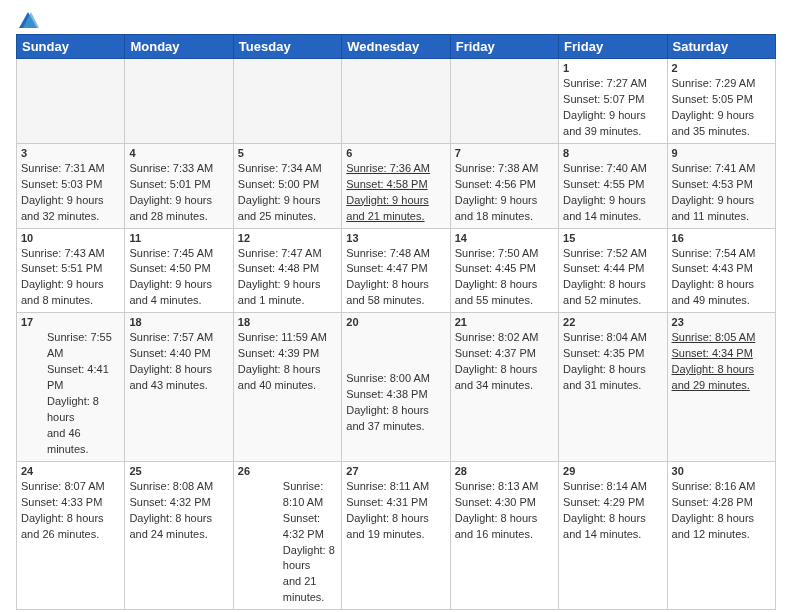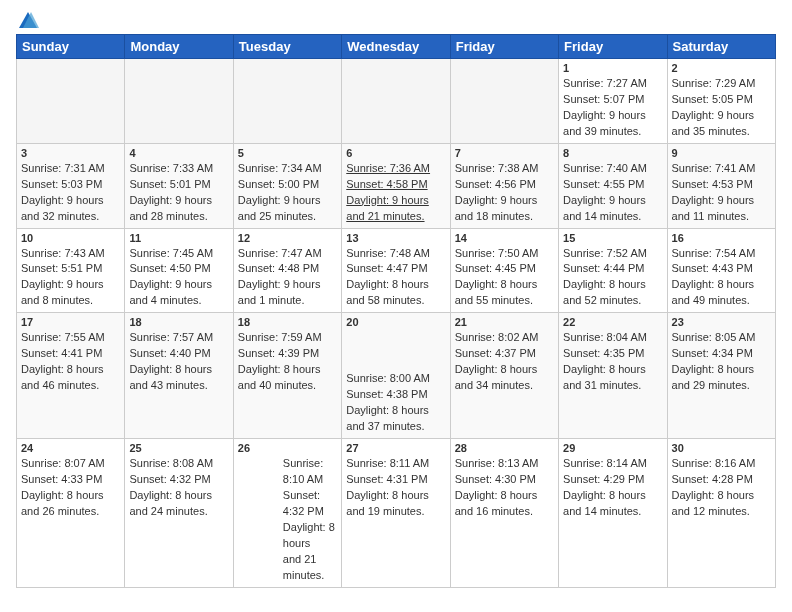--- a/index.html
+++ b/index.html
@@ -236,35 +236,35 @@
             <span class="day-number">16</span>
             <div class="day-info" style="white-space: pre-line;">Sunrise: 7:54 AM
 Sunset: 4:43 PM
 Daylight: 8 hours
 and 49 minutes.</div>
           </td>
         </tr>
         <tr>
           <td>
             <span class="day-number">17</span>
-            <div class="day-info" style="white-space: pre-line;">Sunrise: 7:55 AM
+            <div class="day-info" style="white-space: pre-line; margin-left: 26px;">Sunrise: 7:55 AM
 Sunset: 4:41 PM
 Daylight: 8 hours
 and 46 minutes.</div>
           </td>
           <td>
             <span class="day-number">18</span>
             <div class="day-info" style="white-space: pre-line;">Sunrise: 7:57 AM
 Sunset: 4:40 PM
 Daylight: 8 hours
 and 43 minutes.</div>
           </td>
           <td>
             <span class="day-number">18</span>
-            <div class="day-info" style="white-space: pre-line;">Sunrise: 7:59 AM
+            <div class="day-info" style="white-space: pre-line;">Sunrise: 11:59 AM
 Sunset: 4:39 PM
 Daylight: 8 hours
 and 40 minutes.</div>
           </td>
           <td>
             <span class="day-number">20</span>
             <div class="day-info" style="white-space: pre-line; margin-top: 43px;">Sunrise: 8:00 AM
 Sunset: 4:38 PM
 Daylight: 8 hours
 and 37 minutes.</div>
@@ -278,21 +278,21 @@
           </td>
           <td>
             <span class="day-number">22</span>
             <div class="day-info" style="white-space: pre-line;">Sunrise: 8:04 AM
 Sunset: 4:35 PM
 Daylight: 8 hours
 and 31 minutes.</div>
           </td>
           <td>
             <span class="day-number">23</span>
-            <div class="day-info" style="white-space: pre-line;">Sunrise: 8:05 AM
+            <div class="day-info" style="white-space: pre-line; text-decoration: underline;">Sunrise: 8:05 AM
 Sunset: 4:34 PM
 Daylight: 8 hours
 and 29 minutes.</div>
           </td>
         </tr>
         <tr>
           <td>
             <span class="day-number">24</span>
             <div class="day-info" style="white-space: pre-line;">Sunrise: 8:07 AM
 Sunset: 4:33 PM

